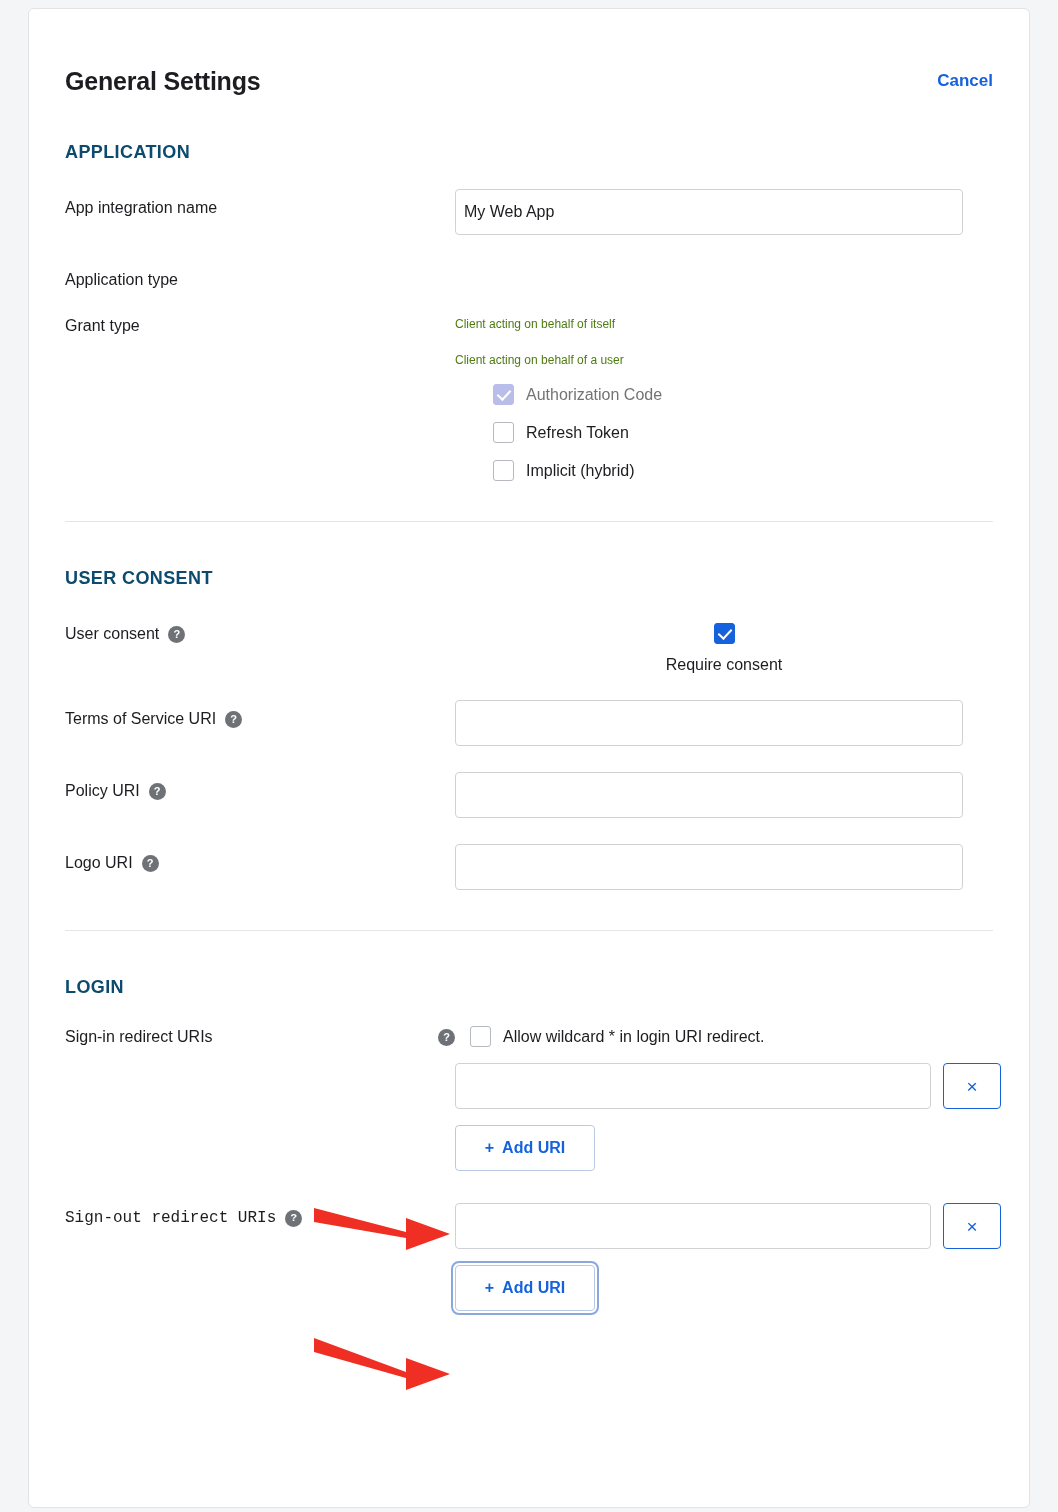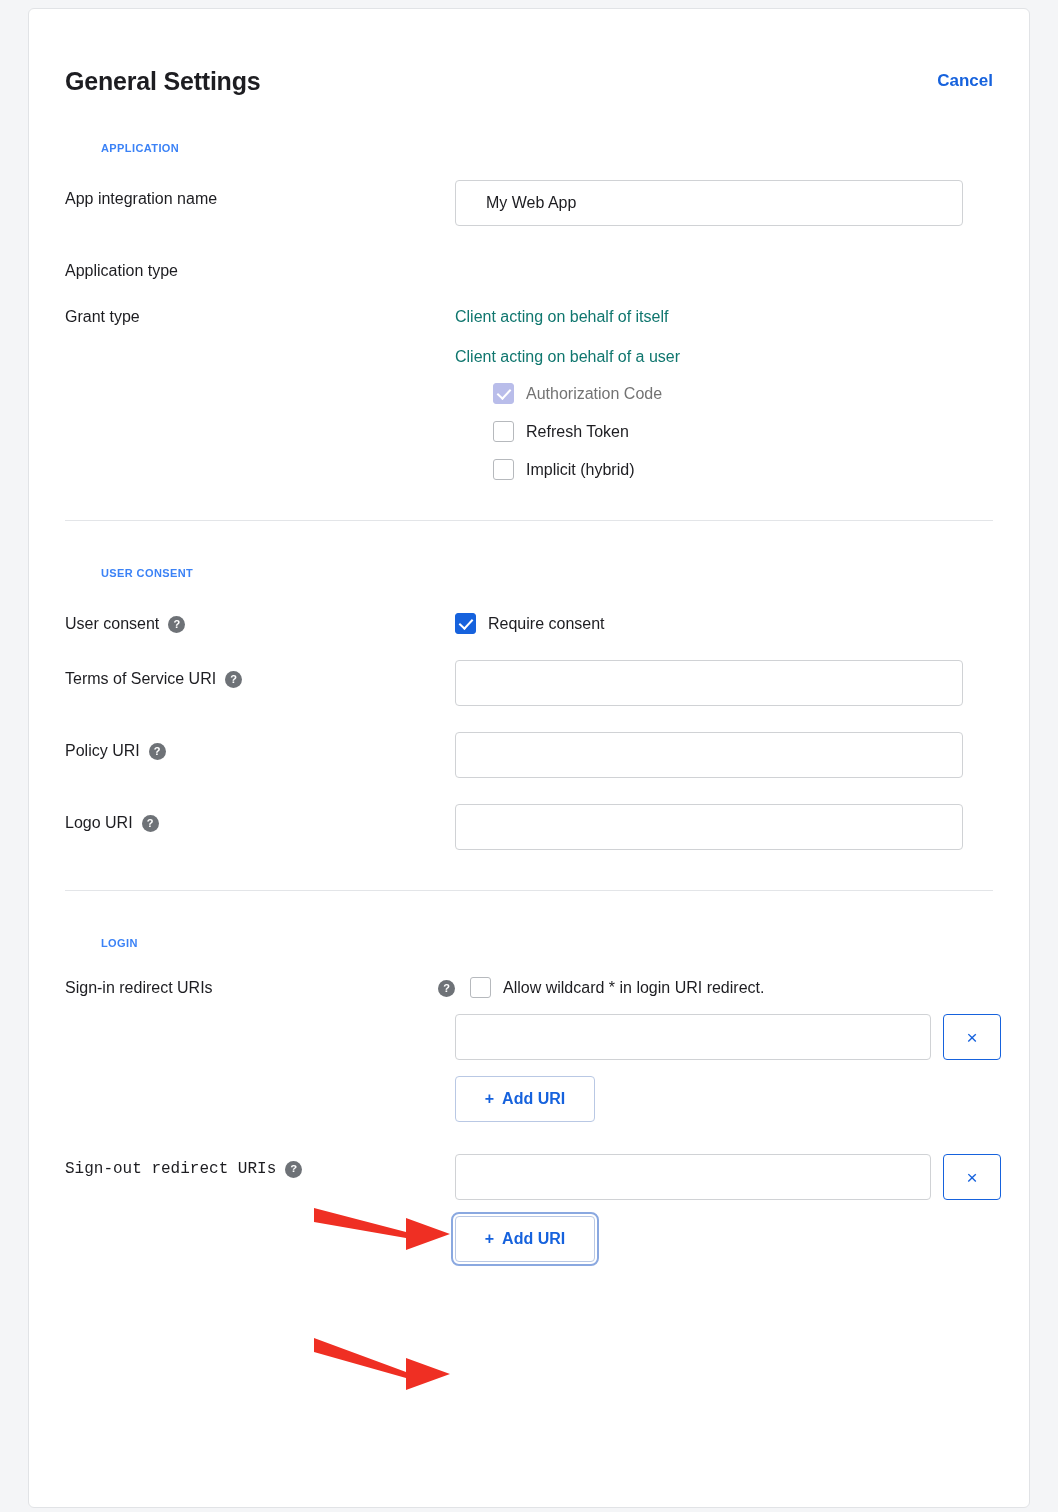--- a/index.html
+++ b/index.html
@@ -42,26 +42,25 @@
     letter-spacing: -0.2px;
   }
   .cancel-link {
     font-size: 17px;
     font-weight: bold;
     color: #1662dd;
     cursor: pointer;
     padding-top: 4px;
   }
   .section-title {
-    font-size: 11px;
-    font-weight: bold;
-    color: #3b82f6;
+    font-size: 18px;
+    font-weight: bold;
+    color: #0c4a6e;
     letter-spacing: 0.4px;
     margin-top: 46px;
-    margin-left: 36px;
   }
   .field-row {
     display: flex;
     align-items: flex-start;
     margin-top: 26px;
   }
   .field-label {
     width: 390px;
     flex: 0 0 390px;
     font-size: 16px;
@@ -92,32 +91,32 @@
     cursor: pointer;
   }
   .text-input {
     width: 508px;
     height: 46px;
     box-sizing: border-box;
     border: 1px solid #d0d2d5;
     border-radius: 4px;
     font-size: 16px;
     color: #1d1d21;
-    padding: 0 30px;
+    padding: 0 8px;
     font-family: "Liberation Sans", sans-serif;
     background: #fff;
   }
   .static-value {
     font-size: 16px;
     color: #1d1d21;
     padding-top: 8px;
   }
   .grant-group-label {
-    font-size: 16px;
-    color: #0f766e;
+    font-size: 12px;
+    color: #4d7c0f;
     padding-top: 2px;
   }
   .check-row {
     display: flex;
     align-items: center;
     gap: 12px;
     margin-top: 17px;
   }
   .check-row.indent { margin-left: 38px; }
   .cb {
@@ -275,21 +274,21 @@
       <div class="divider"></div>
 
       <div class="section-title">USER CONSENT</div>
 
       <div class="field-row">
         <div class="field-label">
           <span>User consent</span>
           <span class="help-icon">?</span>
         </div>
         <div class="field-control">
-          <div class="check-row" style="margin-top:8px;">
+          <div class="check-row" style="margin-top:8px;flex-direction:column;">
             <div class="cb checked-blue"></div>
             <div class="check-label">Require consent</div>
           </div>
         </div>
       </div>
 
       <div class="field-row">
         <div class="field-label">
           <span>Terms of Service URI</span>
           <span class="help-icon">?</span>

